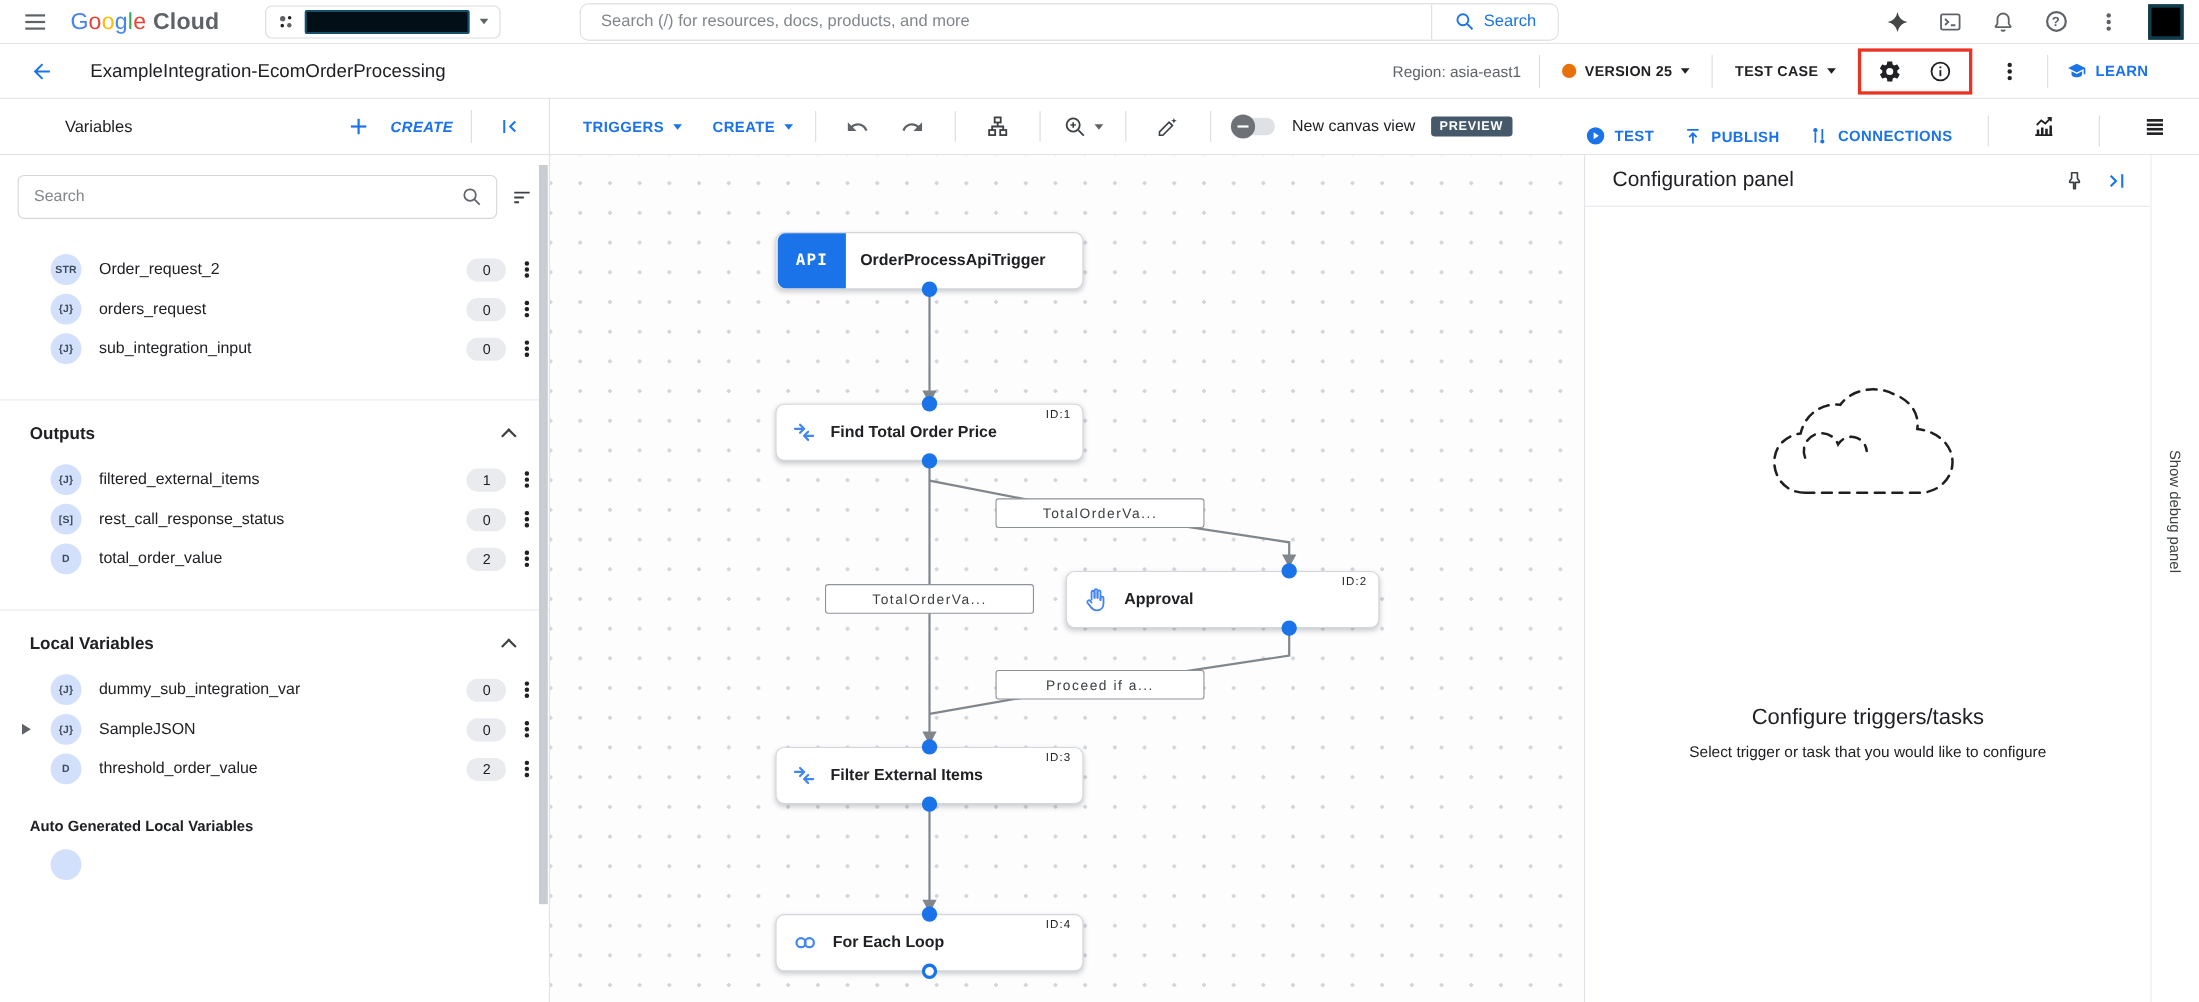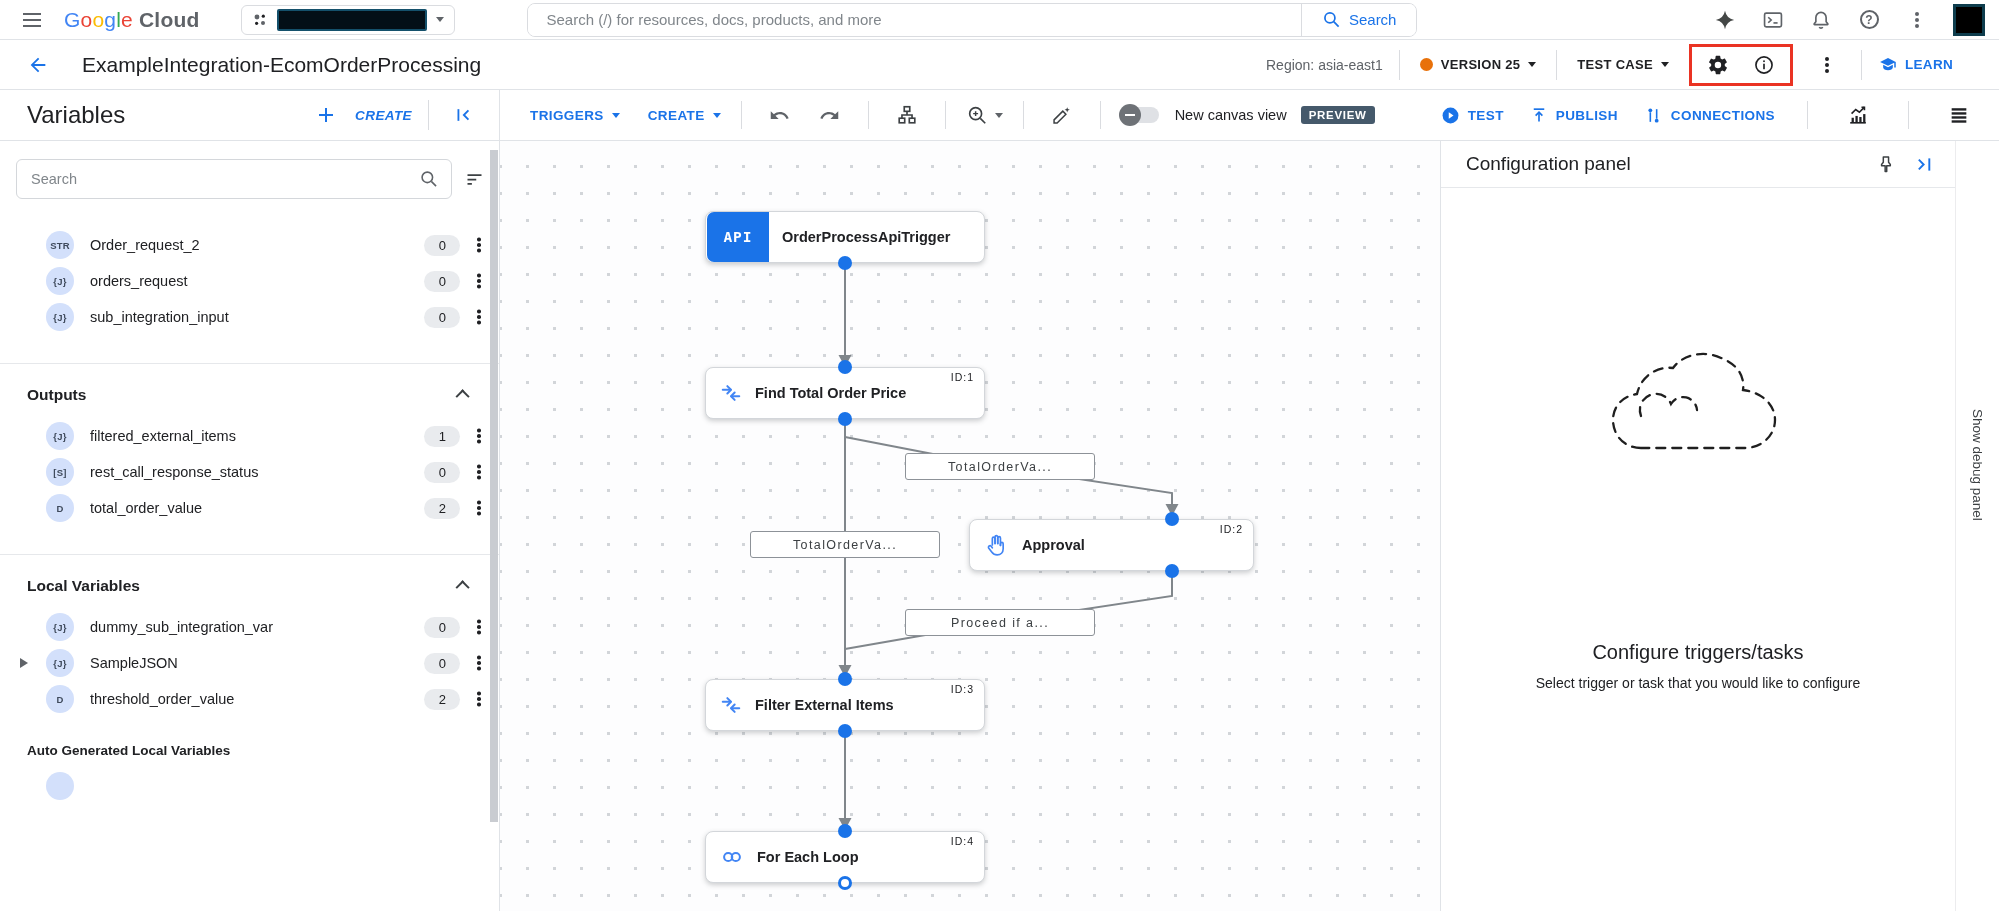--- a/index.html
+++ b/index.html
@@ -19,48 +19,48 @@
   .searchwrap input { border: 0; outline: 0; flex: 1; font-size: 15px; padding: 0 18px; color: #202124; font-family: "Liberation Sans", sans-serif; }
   .searchwrap input::placeholder { color: #80868b; }
   .searchbtn { display: flex; align-items: center; gap: 8px; padding: 0 20px; border-left: 1px solid #dadce0; color: #1a73e8; font-size: 15px; cursor: pointer; background: #fff; }
   .top-icons { display: flex; align-items: center; gap: 12px; margin-left: auto; }
   .helpcirc { width: 19px; height: 19px; border: 2px solid #5f6368; border-radius: 50%; display: flex; align-items: center; justify-content: center; font-size: 12px; font-weight: bold; color: #5f6368; }
   .kebab { width: 4px; height: 4px; background: #5f6368; border-radius: 50%; box-shadow: 0 -6px 0 #5f6368, 0 6px 0 #5f6368; }
   .avatar { width: 32px; height: 32px; background: #000; border: 3px solid #0e3d4d; margin-left: 6px; cursor: pointer; }
 
   
   .appbar { height: 50px; display: flex; align-items: center; border-bottom: 1px solid #e0e3e7; padding: 0 46px 0 20px; }
-  .pagetitle { font-size: 21px; color: #202124; margin-left: 26px; }
+  .pagetitle { font-size: 17px; color: #202124; margin-left: 26px; }
   .appbar-right { display: flex; align-items: center; margin-left: auto; gap: 16px; }
   .regiontxt { color: #5f6368; font-size: 14px; }
   .vdiv { width: 1px; height: 30px; background: #dadce0; }
   .pill-dd { display: flex; align-items: center; gap: 8px; font-size: 13px; font-weight: bold; letter-spacing: .3px; color: #202124; cursor: pointer; padding: 0 4px; }
   .orangedot { width: 13px; height: 13px; border-radius: 50%; background: #e8710a; }
   .caret-dk { width: 0; height: 0; border-left: 4.5px solid transparent; border-right: 4.5px solid transparent; border-top: 5.5px solid #202124; }
   .red-callout { display: flex; align-items: center; gap: 10px; border: 3px solid #ea3323; height: 42px; padding: 0 8px; }
   .learn { display: flex; align-items: center; gap: 7px; color: #1a73e8; font-size: 13.5px; font-weight: bold; letter-spacing: .3px; cursor: pointer; }
 
   
   .row3 { height: 51px; display: flex; border-bottom: 1px solid #e0e3e7; }
   .row3-left { width: 500px; flex: none; border-right: 1px solid #e0e3e7; display: flex; align-items: center; padding: 0 18px 0 27px; }
-  .vars-title { font-size: 24px; color: #202124; }
+  .vars-title { font-size: 15px; color: #202124; margin-left: 32px; }
   .createbtn { display: flex; align-items: center; gap: 22px; color: #1a73e8; font-size: 13.5px; font-weight: bold; letter-spacing: .4px; margin-left: auto; cursor: pointer; font-style: italic; }
   .plus { position: relative; width: 14px; height: 14px; }
   .plus::before { content: ""; position: absolute; left: 6px; top: 0; width: 2px; height: 14px; background: #1a73e8; }
   .plus::after { content: ""; position: absolute; top: 6px; left: 0; width: 14px; height: 2px; background: #1a73e8; }
   .toolbar { flex: 1; display: flex; align-items: center; padding: 0 22px 0 30px; gap: 14px; }
   .tbtxt { display: flex; align-items: center; gap: 8px; color: #1a73e8; font-size: 13.5px; font-weight: bold; letter-spacing: .4px; cursor: pointer; }
   .tbtxt .caret-b { width: 0; height: 0; border-left: 4.5px solid transparent; border-right: 4.5px solid transparent; border-top: 5.5px solid #1a73e8; }
   .tdiv { width: 1px; height: 28px; background: #dadce0; margin: 0 6px; }
   .toggle { width: 38px; height: 16px; background: #dfe1e5; border-radius: 8px; position: relative; cursor: pointer; flex: none; }
   .toggle .knob { position: absolute; left: -2px; top: -3px; width: 22px; height: 22px; border-radius: 50%; background: #6e7277; display: flex; align-items: center; justify-content: center; }
   .toggle .knob::after { content: ""; width: 10px; height: 2px; background: #fff; }
   .ncv { font-size: 14.5px; color: #202124; margin-left: 2px; }
   .previewbadge { background: #45596b; color: #fff; font-size: 11.5px; font-weight: bold; letter-spacing: .7px; padding: 3px 8px; border-radius: 3px; }
-  .tb-right { display: flex; align-items: center; gap: 26px; margin-left: auto; }
+  .tb-right { display: flex; align-items: flex-end; gap: 26px; margin-left: auto; }
 
   
   .main { display: flex; height: 770px; }
   .sidebar { width: 500px; flex: none; border-right: 1px solid #e0e3e7; position: relative; overflow: hidden; }
   .sb-searchrow { display: flex; align-items: center; margin: 18px 14px 6px 16px; gap: 12px; }
   .sb-search { flex: 1; display: flex; align-items: center; border: 1px solid #d4d7db; border-radius: 6px; height: 40px; padding: 0 12px 0 14px; }
   .sb-search input { border: 0; outline: 0; flex: 1; font-size: 14.5px; color: #202124; font-family: "Liberation Sans", sans-serif; }
   .sb-search input::placeholder { color: #80868b; }
   .section { padding: 22px 0 28px 0; border-bottom: 1px solid #e6e8eb; }
   .section.noline { border-bottom: 0; padding-bottom: 0; }

